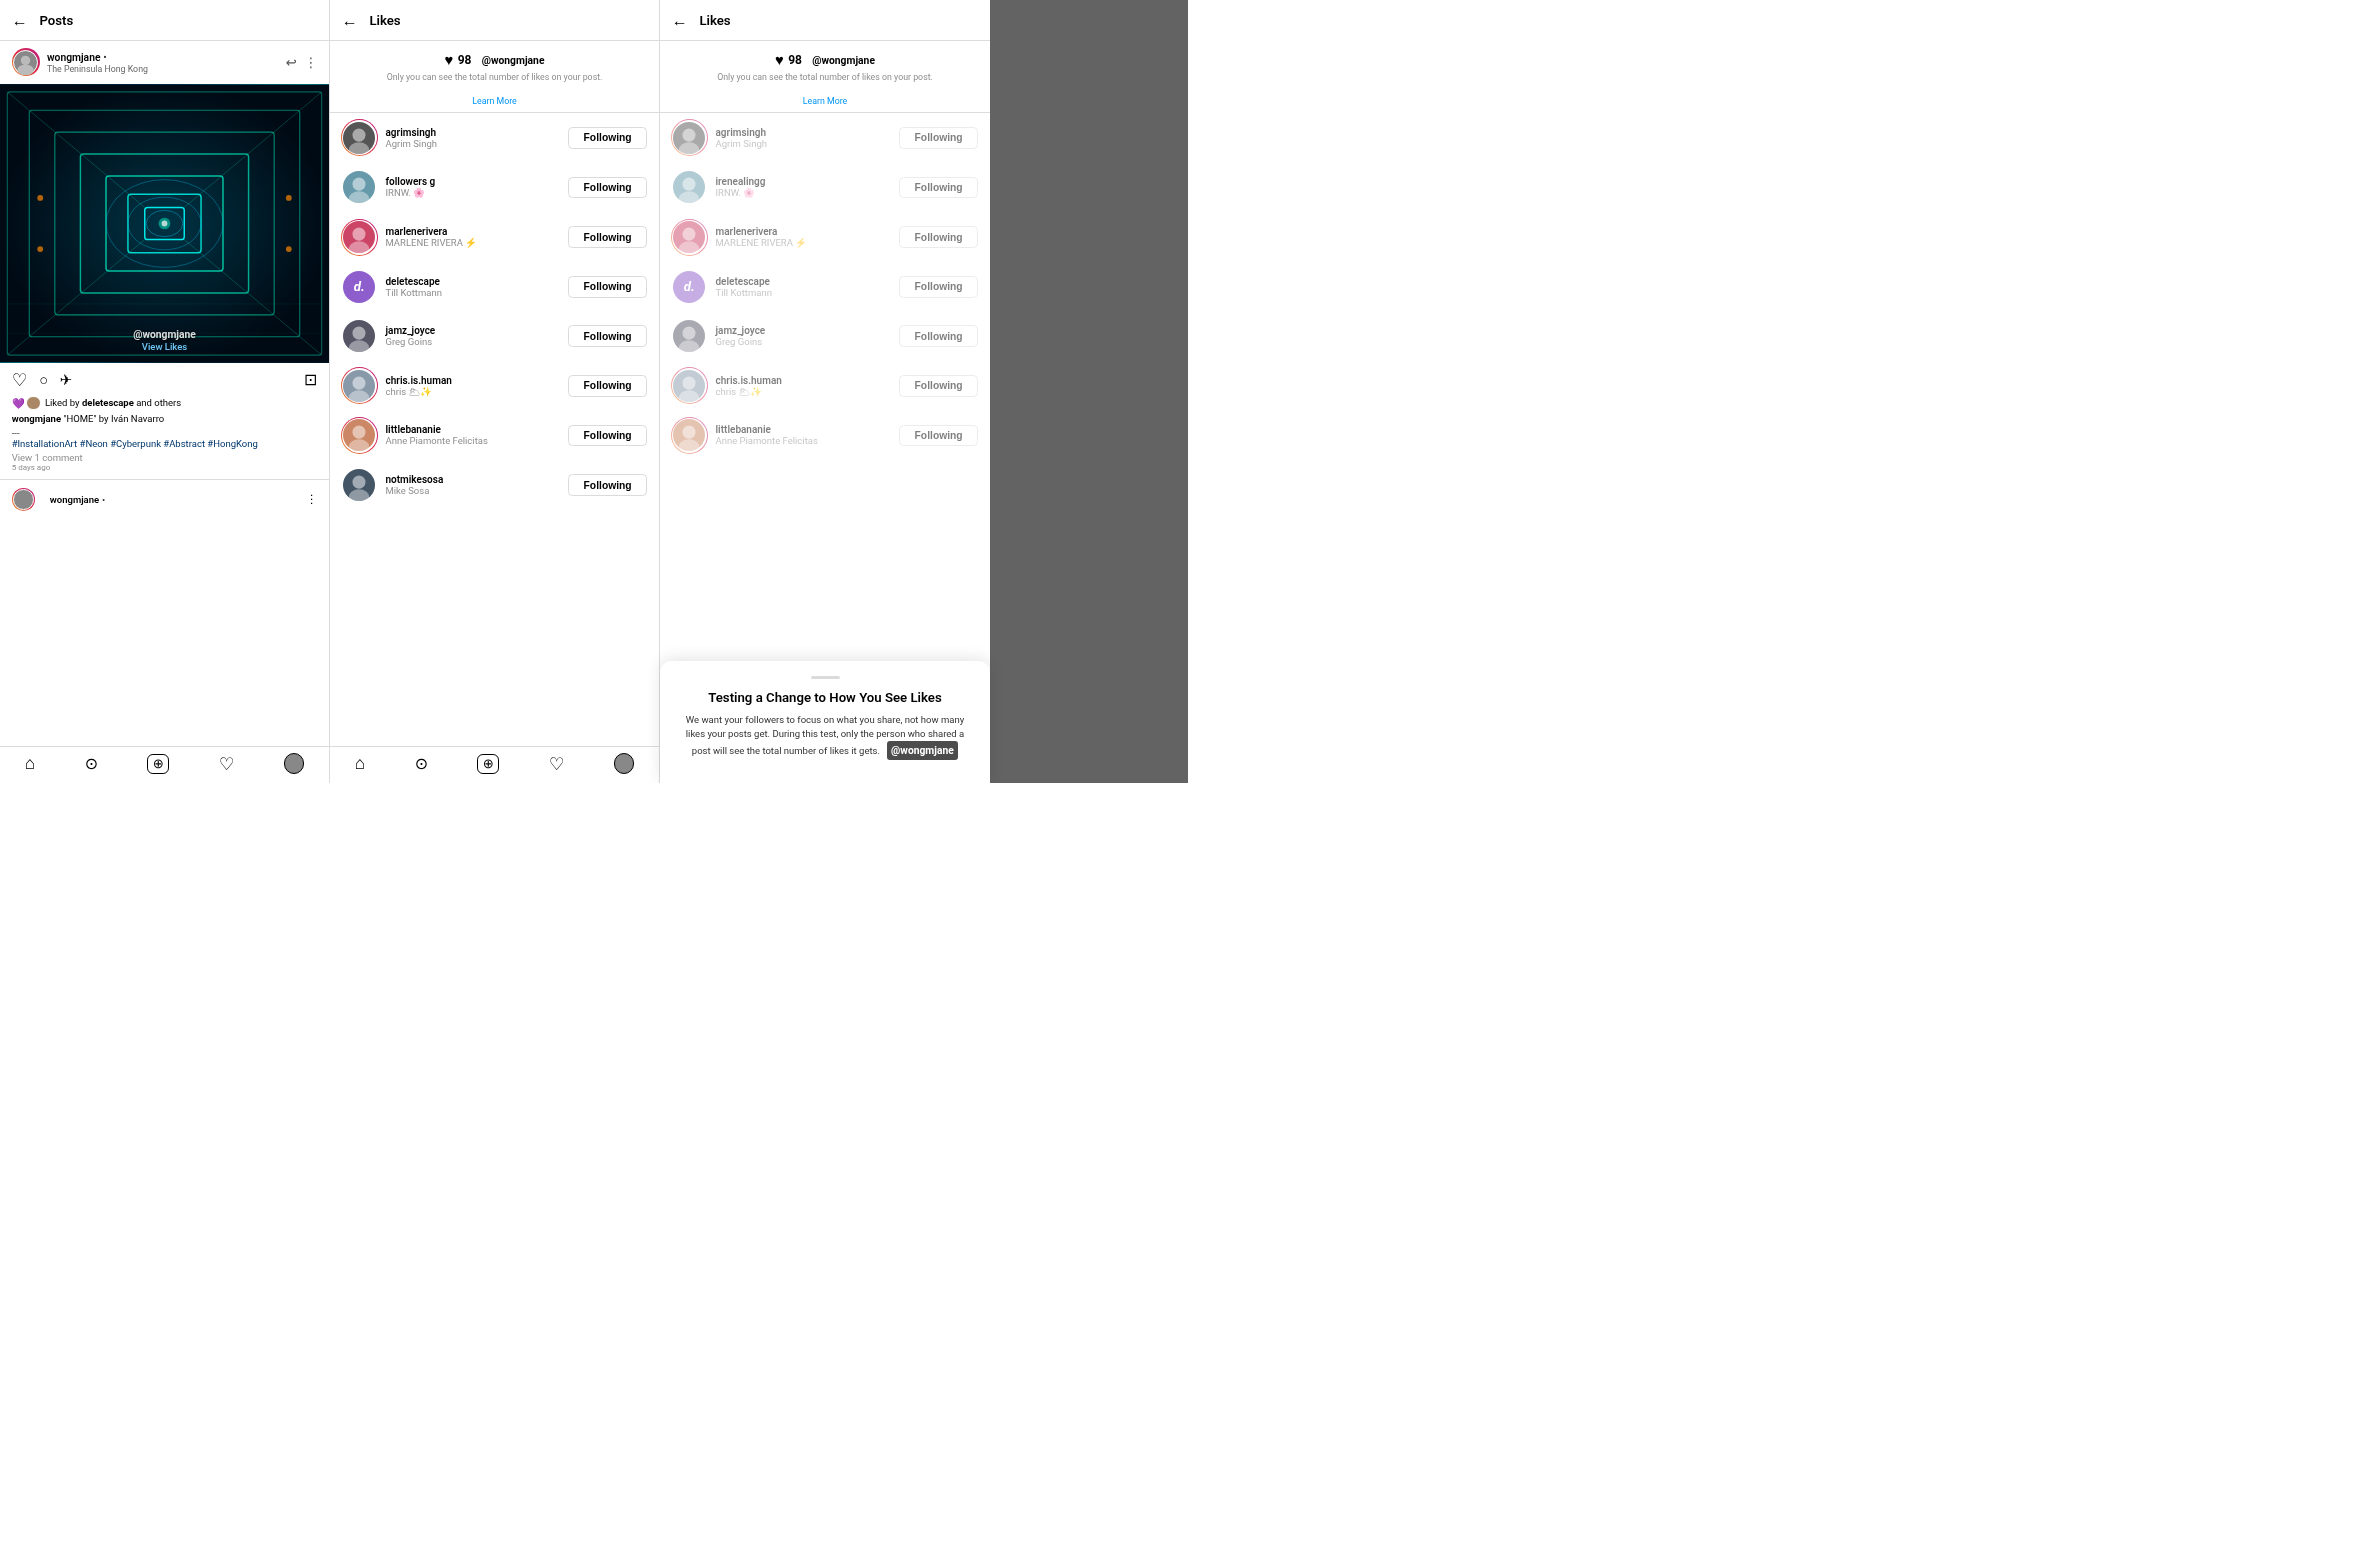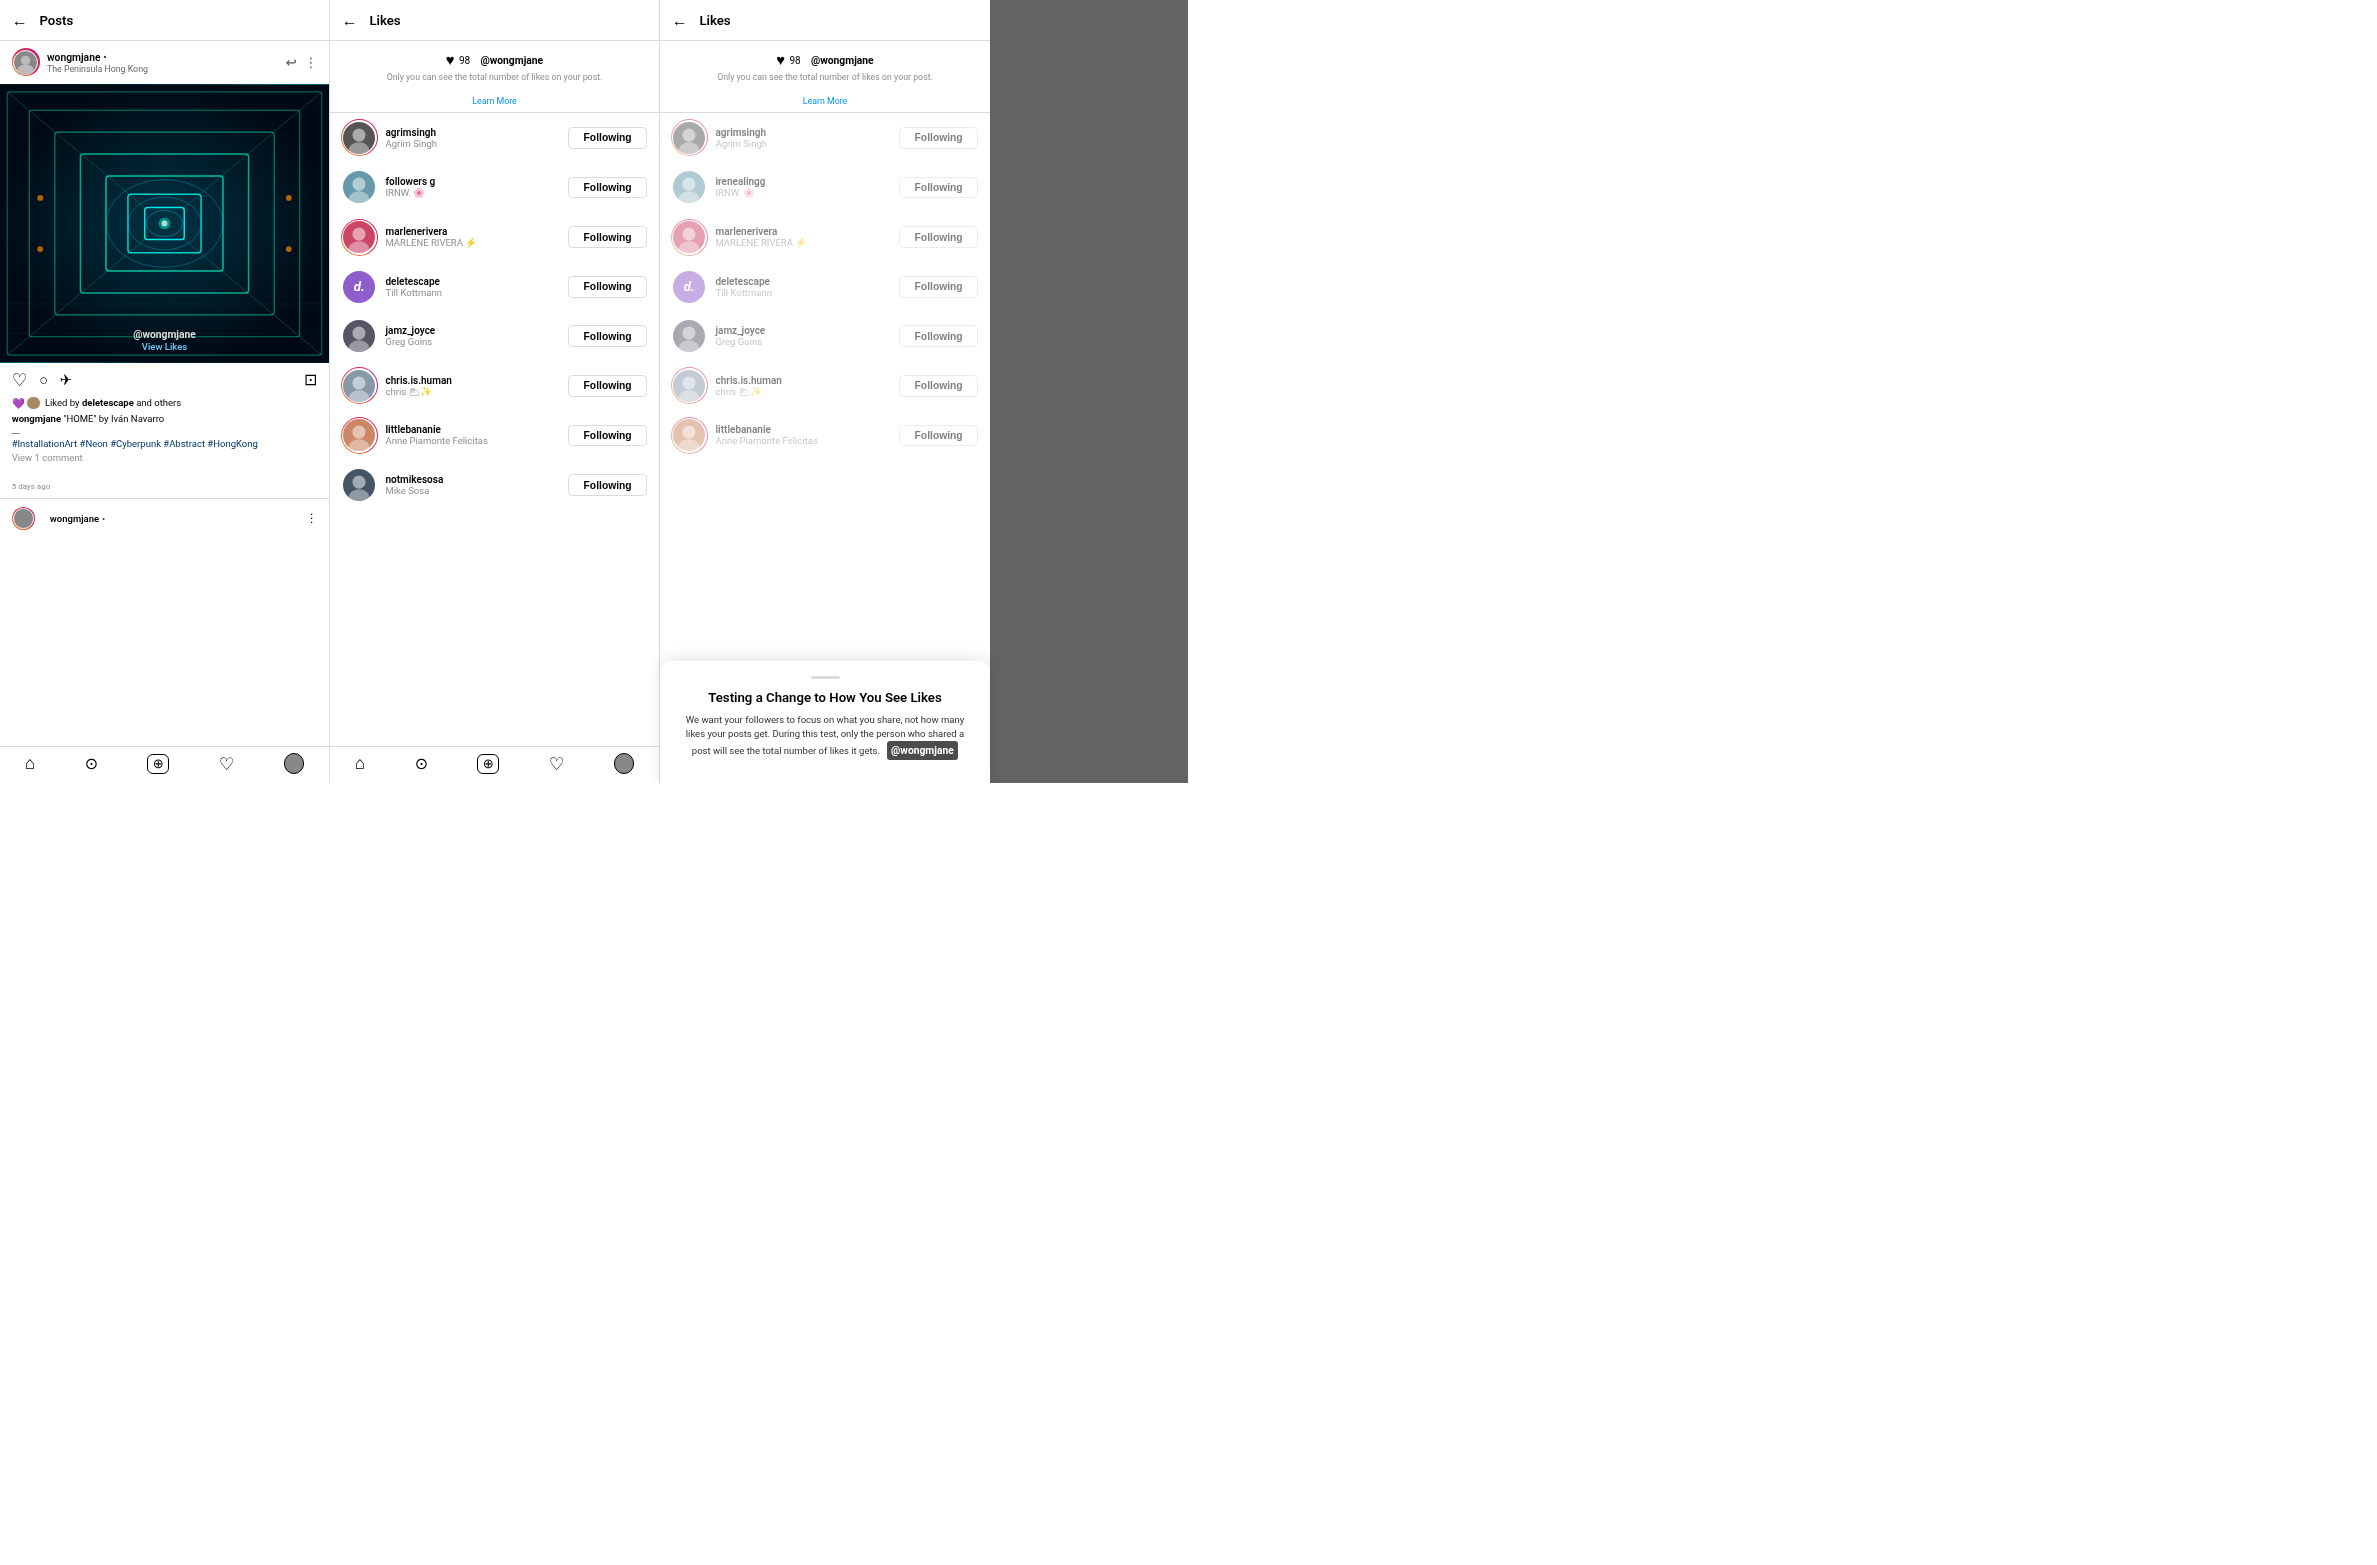--- a/index.html
+++ b/index.html
@@ -136,21 +136,21 @@
       margin-bottom: 5.9px;
     }
     .post-icon { font-size: 17.6px; margin-right: 11.7px; cursor: pointer; }
     .bookmark-icon { margin-left: auto; font-size: 16px; cursor: pointer; }
 
     .liked-by { font-size: 9.5px; color: #000; margin-bottom: 2.9px; }
     .liked-by strong { font-weight: 700; }
     .caption { font-size: 9.5px; margin-bottom: 2.9px; }
     .caption strong { font-weight: 700; }
     .hashtags { font-size: 9.5px; color: #00376b; margin-bottom: 2.9px; }
-    .comments-link { font-size: 9.5px; color: #8e8e8e; margin-bottom: 19px; }
+    .comments-link { font-size: 9.5px; color: #8e8e8e; margin-bottom: 0; }
     .time-ago { font-size: 8px; color: #8e8e8e; }
 
     
     .bottom-nav {
       display: flex;
       justify-content: space-around;
       align-items: center;
       padding: 5.9px 0 8.8px;
       border-top: 0.7px solid #dbdbdb;
       background: #fff;
@@ -167,21 +167,21 @@
       border-bottom: 0.7px solid #dbdbdb;
     }
     .likes-count {
       display: flex;
       align-items: center;
       justify-content: center;
       gap: 4.4px;
       margin-bottom: 2.9px;
     }
     .heart-icon { color: #000; font-size: 14.7px; }
-    .likes-number { font-size: 10px; font-weight: 400; }
+    .likes-number { font-size: 12px; font-weight: 700; }
     .likes-watermark {
       font-size: 10.3px;
       font-weight: 700;
       color: #000;
       margin-left: 5.9px;
     }
     .likes-note { font-size: 8.8px; color: #8e8e8e; margin-bottom: 14px; }
     .learn-more { font-size: 8.8px; color: #0095f6; cursor: pointer; }
 
     

